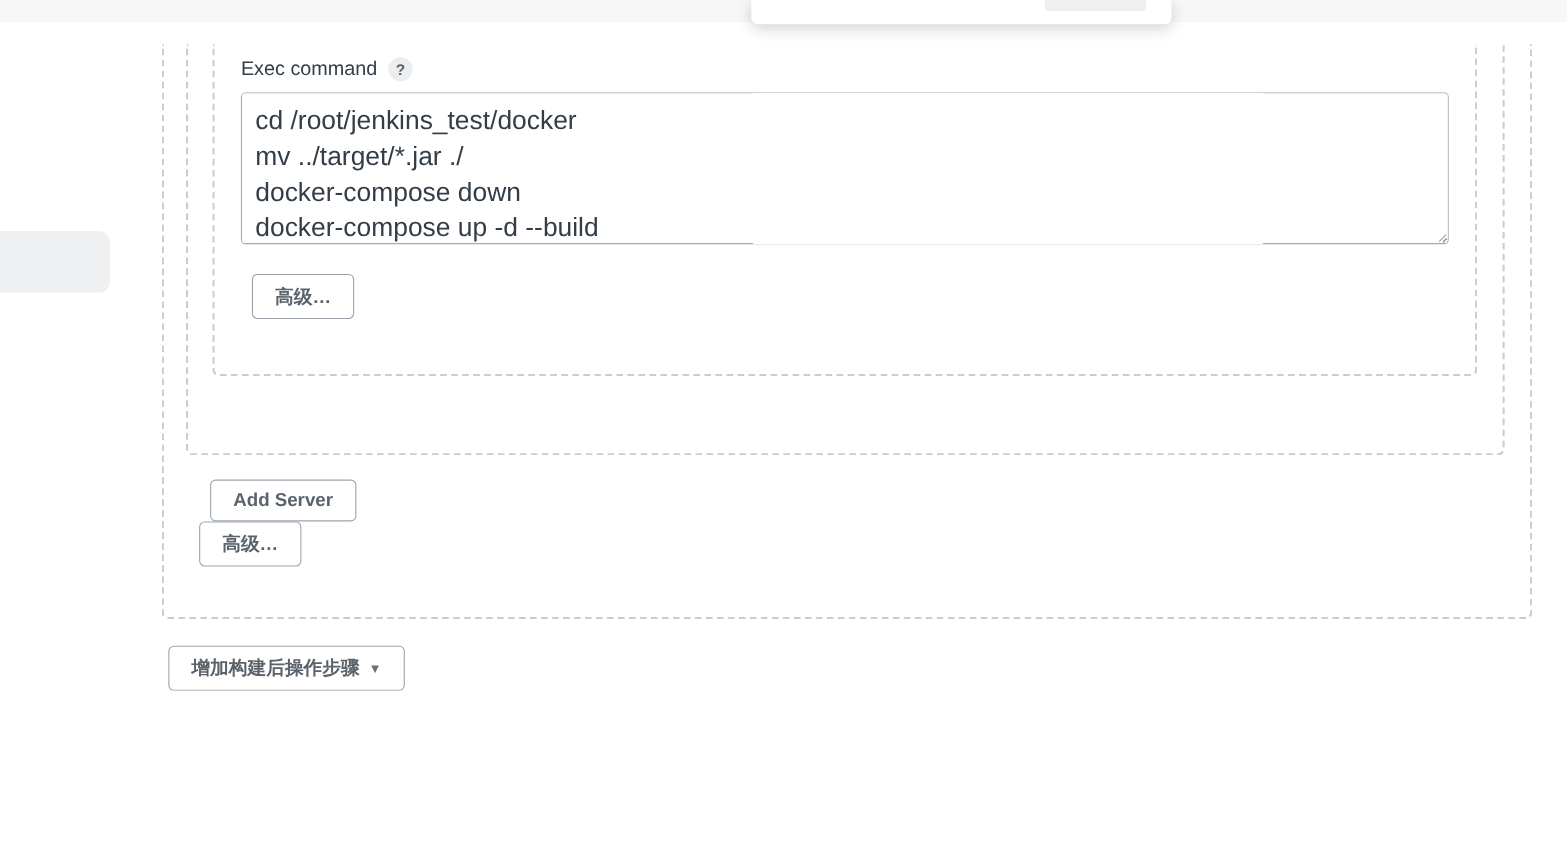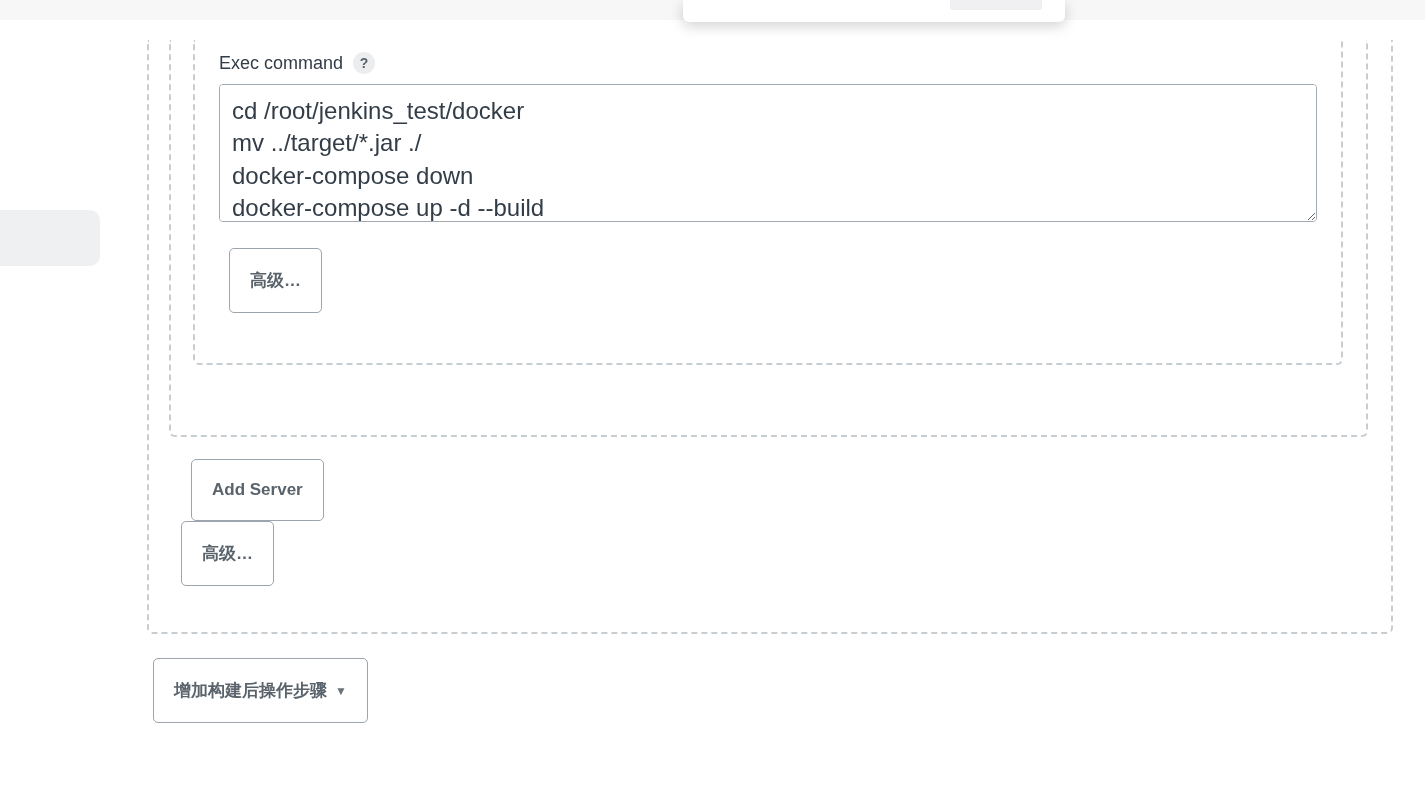--- a/index.html
+++ b/index.html
@@ -73,21 +73,21 @@
     position: relative;
     margin: 0 23px 0 22px;
     border: 2px dashed #c7cdd0;
     border-top: none;
     border-radius: 0 0 6px 6px;
     padding: 0 24px 50px 24px;
     background: #fff;
   }
   .field-label-row {
     display: flex;
-    align-items: center;
+    align-items: flex-start;
     gap: 10px;
     padding-top: 12px;
     margin-bottom: 10px;
   }
   .field-label {
     font-size: 18px;
     color: #333d47;
     font-weight: 400;
   }
   .help-badge {
@@ -128,21 +128,21 @@
   }
   .btn {
     display: inline-flex;
     align-items: center;
     justify-content: center;
     border: 1.5px solid #9ca5ae;
     background: #fff;
     color: #5a636b;
     font-size: 17px;
     font-weight: 600;
-    padding: 20px 20px;
+    padding: 8px 20px;
     border-radius: 5px;
     cursor: pointer;
     font-family: inherit;
   }
   .advanced-inner-wrap {
     margin-top: 22px;
     margin-left: 10px;
   }
   .add-transfer-wrap {
     margin-top: 26px;

